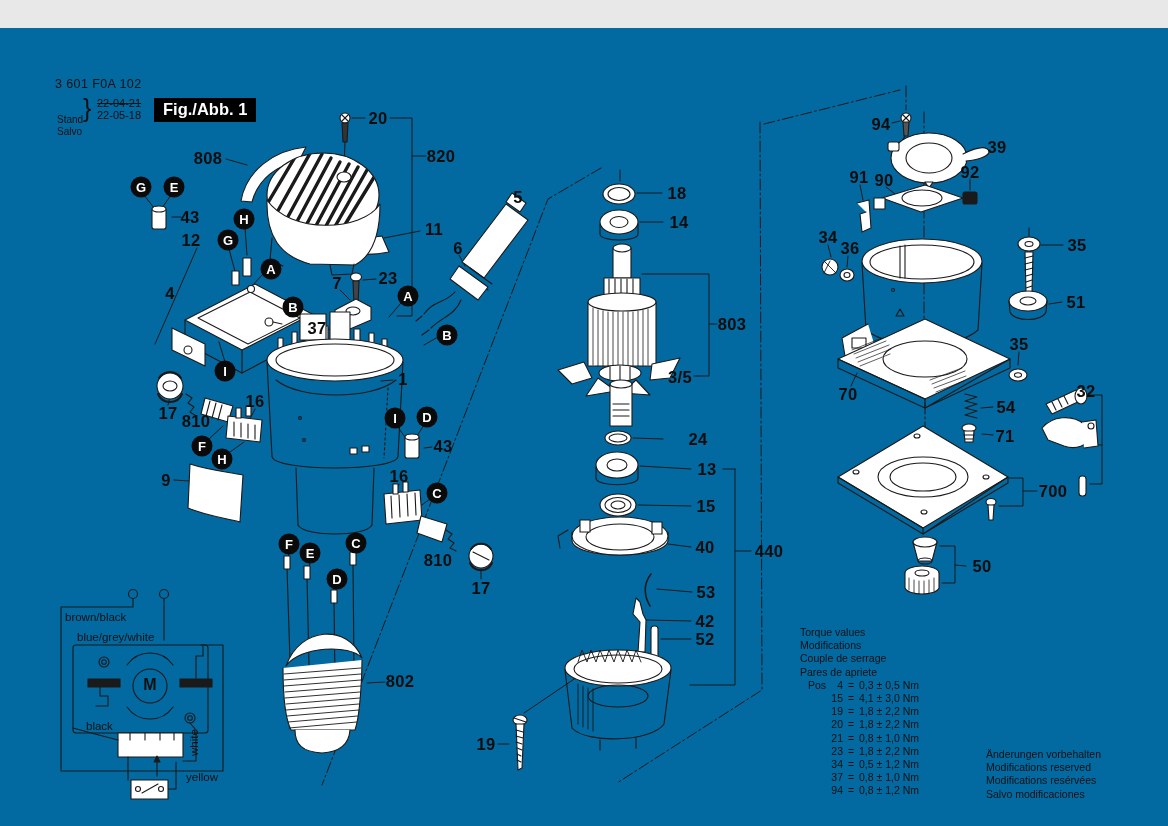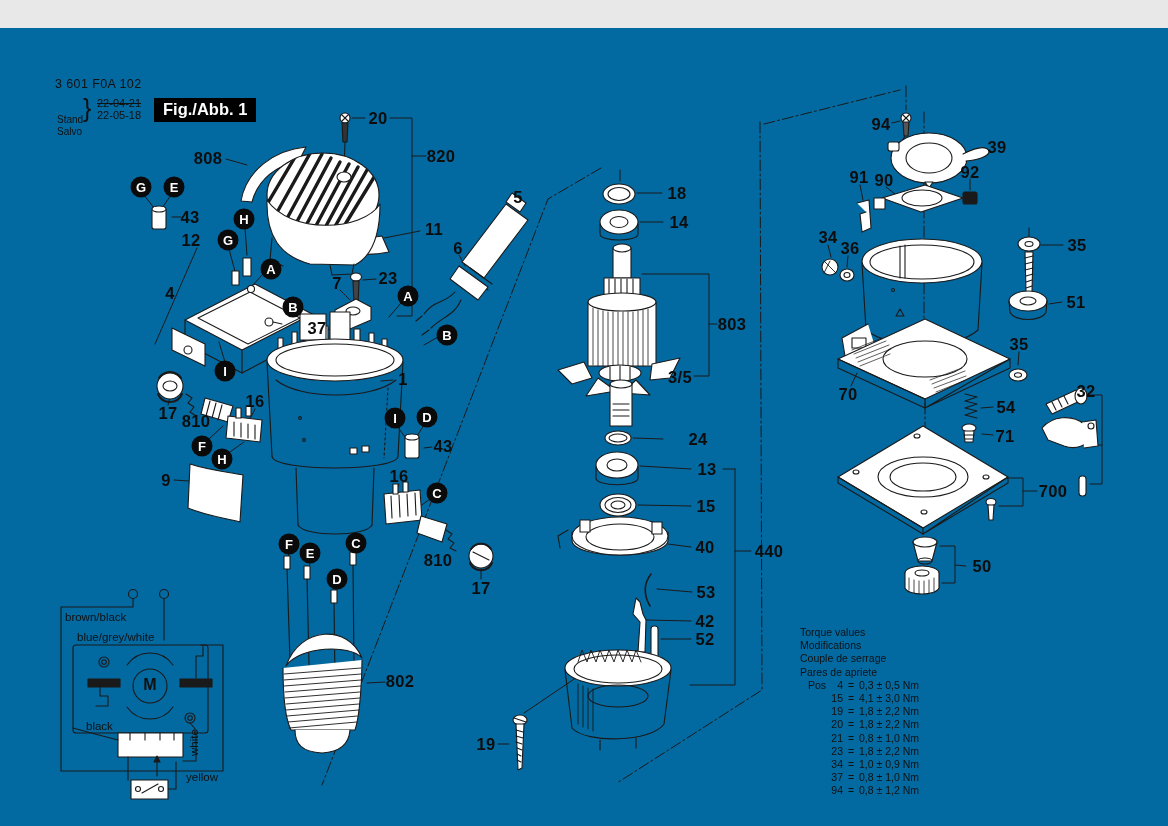--- a/index.html
+++ b/index.html
@@ -576,36 +576,42 @@
       <div class="t-row">
         <span class="t-pos"></span>
         <span class="t-num">23</span>
         <span class="t-eq">=</span>
         <span class="t-val">1,8 ± 2,2 Nm</span>
       </div>
       <div class="t-row">
         <span class="t-pos"></span>
         <span class="t-num">34</span>
         <span class="t-eq">=</span>
-        <span class="t-val">1,0 ± 0,9 Nm</span>
+        <span class="t-val">0,5 ± 1,2 Nm</span>
       </div>
       <div class="t-row">
         <span class="t-pos"></span>
         <span class="t-num">37</span>
         <span class="t-eq">=</span>
         <span class="t-val">0,8 ± 1,0 Nm</span>
       </div>
       <div class="t-row">
         <span class="t-pos"></span>
         <span class="t-num">94</span>
         <span class="t-eq">=</span>
         <span class="t-val">0,8 ± 1,2 Nm</span>
       </div>
     </div>
 
+  <div class="abs" id="notices">
+      <div>Änderungen vorbehalten</div>
+      <div>Modifications reserved</div>
+      <div>Modifications resérvées</div>
+      <div>Salvo modificaciones</div>
+    </div>
 
   <div class="abs wlbl" style="left:65px;top:583px">brown/black</div>
   <div class="abs wlbl" style="left:77px;top:603px">blue/grey/white</div>
   <div class="abs wlbl" style="left:86px;top:692px">black</div>
   <div class="abs wlbl wlbl-white">white</div>
   <div class="abs wlbl" style="left:186px;top:743px">yellow</div>
   <div class="abs motor-m">M</div>
 
   <div id="labels">
       <div class="lbl" style="left: 208px; top: 130px;">808</div>

